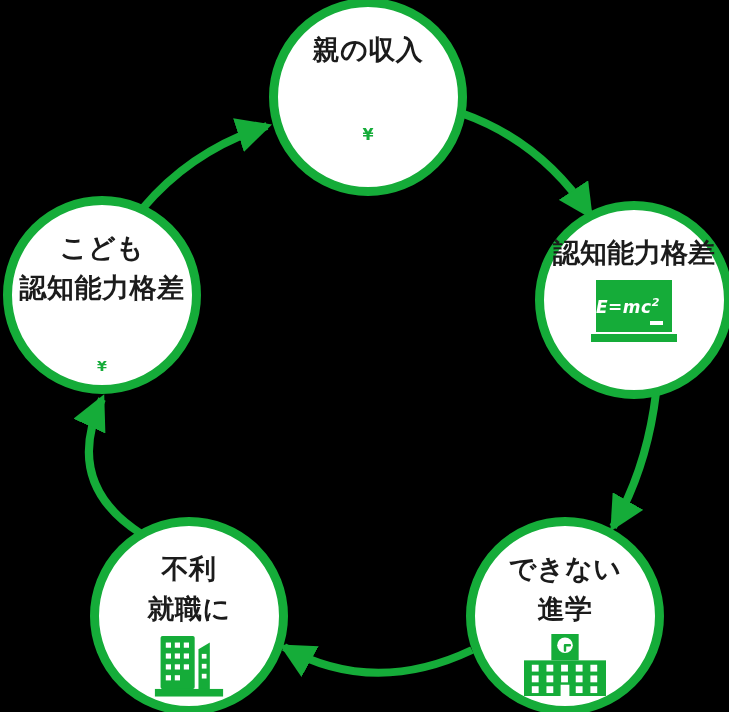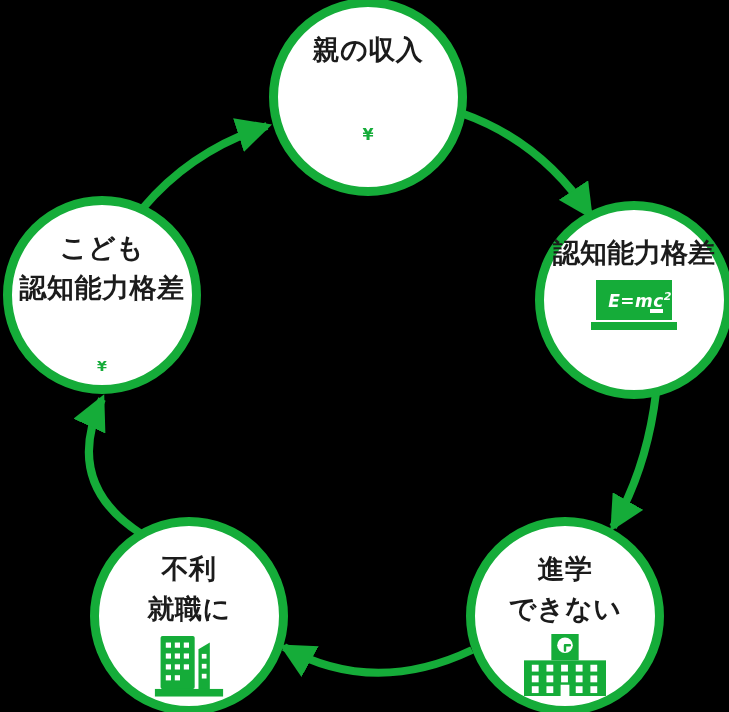--- a/index.html
+++ b/index.html
@@ -29,22 +29,22 @@
     line-height:40px;white-space:nowrap;letter-spacing:0.5px;text-align:center;
   }
   .node-right .line{letter-spacing:0;}
   .icon{margin-top:5px;}
   .bagset text{
     fill:var(--g);font-weight:bold;font-size:17px;
     font-family:"DejaVu Sans",sans-serif;
   }
   
   .board{
-    width:76px;height:40px;background:var(--g);position:relative;
-    display:flex;align-items:center;justify-content:flex-end;margin-top:7px;
+    width:76px;height:52px;background:var(--g);position:relative;
+    display:flex;align-items:center;justify-content:flex-start;margin-top:7px;
   }
   .board .formula{
     color:#fff;font-style:italic;font-weight:bold;font-size:17px;
     letter-spacing:0.5px;
   }
   .board sup{font-size:11px;}
   .chalk{position:absolute;right:9px;bottom:7px;width:13px;height:4px;background:#fff;}
   .tray{width:86px;height:8px;background:var(--g);margin-top:2px;}
   .greenfill{fill:var(--g);}
   .whitefill{fill:#fff;}
@@ -90,22 +90,22 @@
     <div class="icon" style="display:flex;flex-direction:column;align-items:center;margin-top:0;">
       <div class="board">
         <span class="formula"><span>E=mc</span><sup>2</sup></span>
         <span class="chalk"></span>
       </div>
       <div class="tray"></div>
     </div>
   </div>
 
   <div class="node node-br">
+    <div class="line">できない</div>
     <div class="line">進学</div>
-    <div class="line">できない</div>
     <svg class="icon" width="82" viewBox="0 0 84 64">
       <rect class="greenfill" x="28" y="0" width="28" height="27"></rect>
       <circle class="whitefill" cx="42" cy="11.5" r="8"></circle>
       <path class="clock-hands" d="M42 11.5 L47 11.5 M42 11.5 L42 17"></path>
       <rect class="greenfill" x="0" y="27" width="84" height="37"></rect>
       <g class="whitefill">
         <rect x="8" y="31.5" width="7" height="7"></rect>
           <rect x="23" y="31.5" width="7" height="7"></rect>
           <rect x="38" y="31.5" width="7" height="7"></rect>
           <rect x="53" y="31.5" width="7" height="7"></rect>

